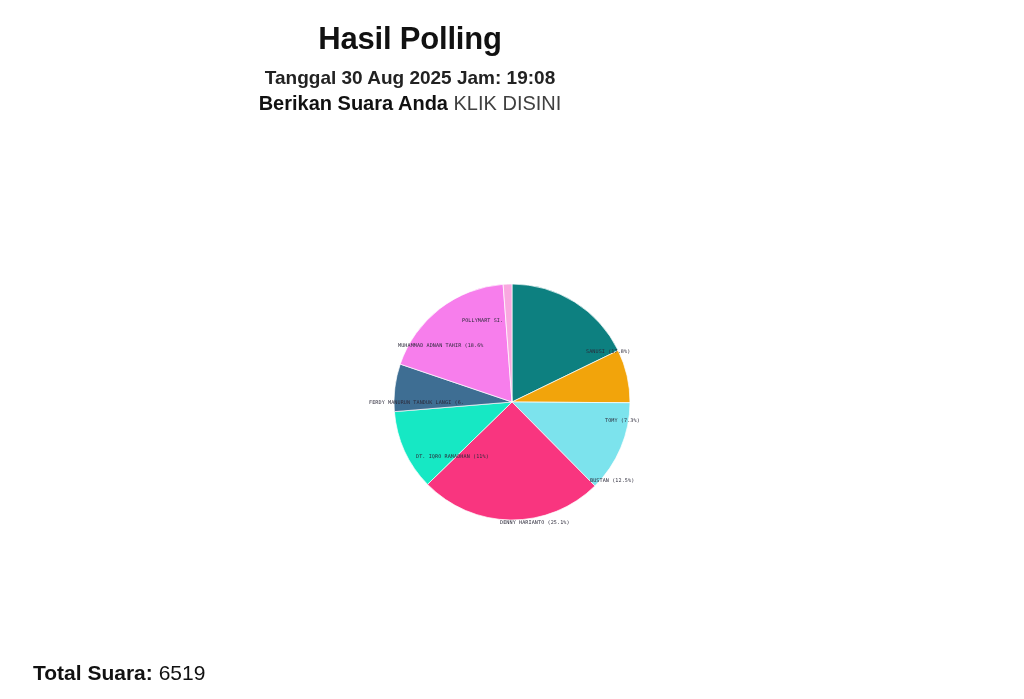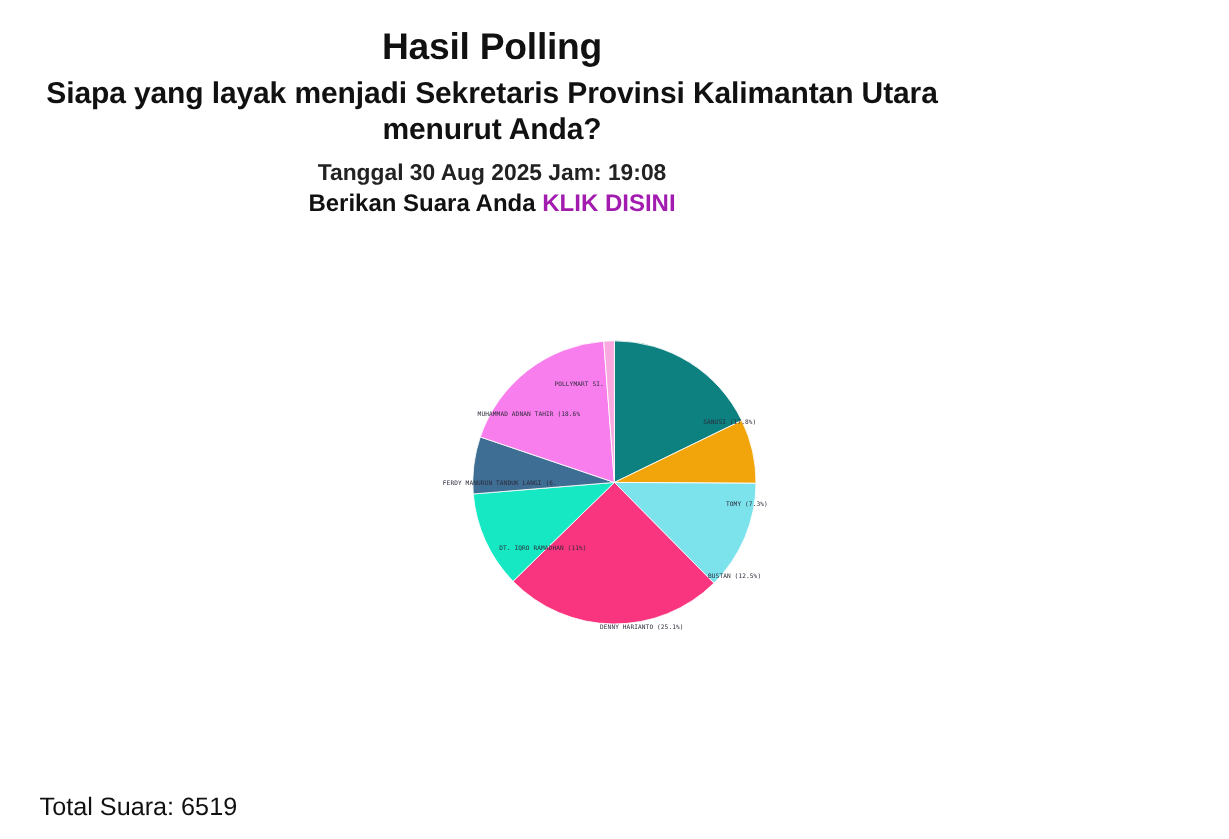--- a/index.html
+++ b/index.html
@@ -49,23 +49,23 @@
     color: #222222;
   }
   .poll-cta {
     font-size: 20px;
     font-weight: bold;
     margin: 3px 0 0 0;
     color: #111111;
   }
   .poll-cta a,
   .cta-link {
-    color: #a21caf;
+    color: #404040;
     text-decoration: none;
-    font-weight: bold;
+    font-weight: normal;
     cursor: pointer;
   }
   .chart-area {
     position: absolute;
     left: 0;
     top: 252px;
     width: 1024px;
     height: 330px;
   }
   .pie-wrap {
@@ -87,34 +87,33 @@
     letter-spacing: 0.1px;
   }
   .total-bar {
     position: absolute;
     left: 33px;
     bottom: 14px;
     font-size: 21px;
     color: #111111;
   }
   .total-label {
-    font-weight: normal;
+    font-weight: bold;
   }
   .total-value {
     font-weight: normal;
   }
 </style>
 </head>
 <body>
 
 <div class="page">
 
   <div class="header">
     <h1 class="poll-title">Hasil Polling</h1>
-    <h2 class="poll-question">Siapa yang layak menjadi Sekretaris Provinsi Kalimantan Utara menurut Anda?</h2>
     <p class="poll-date">Tanggal 30 Aug 2025 Jam: 19:08</p>
     <p class="poll-cta"><span>Berikan Suara Anda</span> <span class="cta-link">KLIK DISINI</span></p>
   </div>
 
   <div class="chart-area">
     <div class="pie-wrap">
       <svg class="pie" viewBox="-150 -150 300 300">
         <g id="pie-slices">
             <path d="M 0 0 L 0.00 -118.00 A 118 118 0 0 1 106.13 -51.58 Z" fill="#0d8080" stroke="#ffffff" stroke-width="0.7"></path>
             <path d="M 0 0 L 106.13 -51.58 A 118 118 0 0 1 118.00 0.74 Z" fill="#f2a40b" stroke="#ffffff" stroke-width="0.7"></path>

